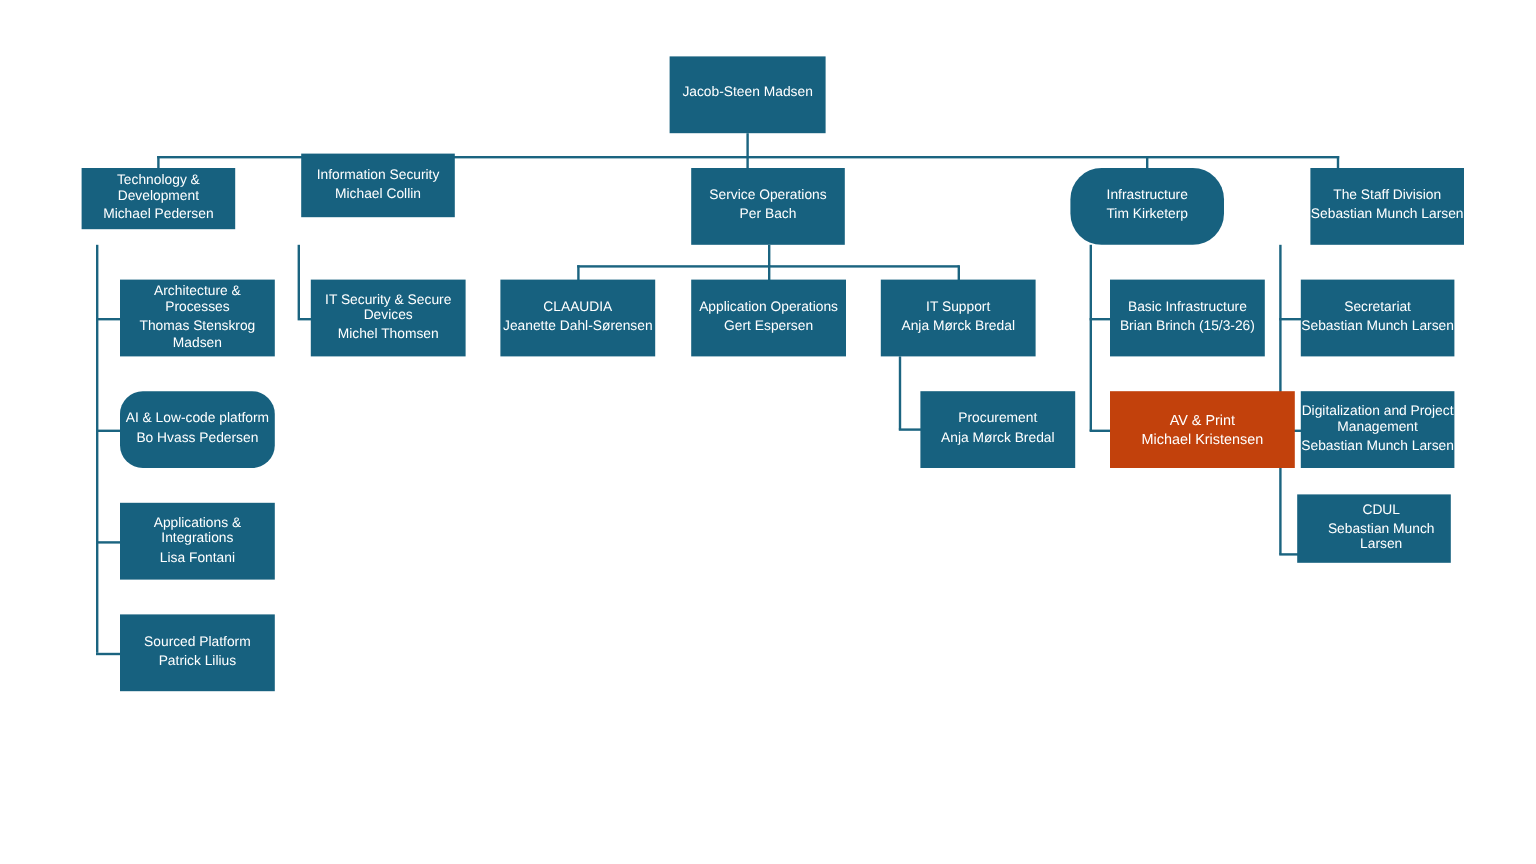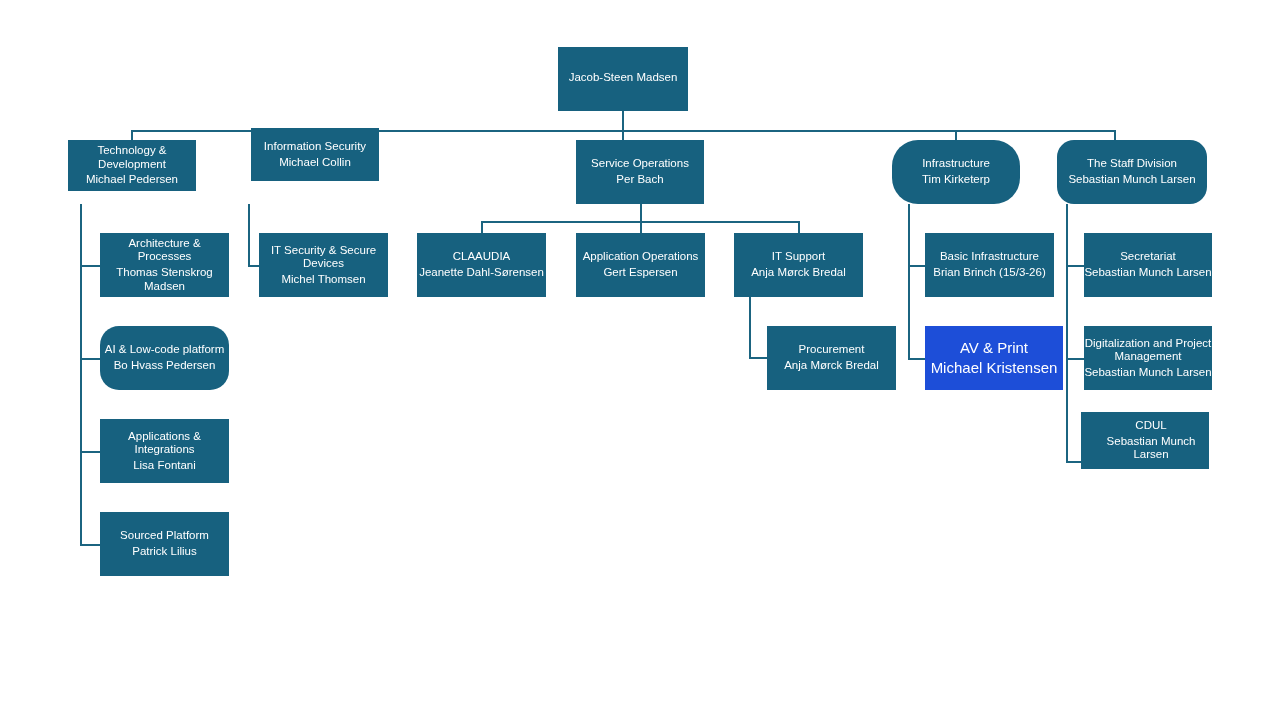--- a/index.html
+++ b/index.html
@@ -92,21 +92,21 @@
       <span class="n-person">Michael Collin</span>
     </div>
     <div class="node" style="left: 576px; top: 140px; width: 128px; height: 64px; background: rgb(23, 97, 127); color: rgb(255, 255, 255); font-size: 11.5px;">
       <span class="n-title">Service Operations</span>
       <span class="n-person">Per Bach</span>
     </div>
     <div class="node" style="left: 892px; top: 140px; width: 128px; height: 64px; background: rgb(23, 97, 127); color: rgb(255, 255, 255); font-size: 11.5px; border-radius: 26px;">
       <span class="n-title">Infrastructure</span>
       <span class="n-person">Tim Kirketerp</span>
     </div>
-    <div class="node" style="left: 1057px; top: 140px; width: 150px; height: 64px; background: rgb(23, 97, 127); color: rgb(255, 255, 255); font-size: 11.5px; border-radius: 17px;">
+    <div class="node" style="left: 1092px; top: 140px; width: 128px; height: 64px; background: rgb(23, 97, 127); color: rgb(255, 255, 255); font-size: 11.5px;">
       <span class="n-title">The Staff Division</span>
       <span class="n-person">Sebastian Munch Larsen</span>
     </div>
     <div class="node wrap" style="left: 100px; top: 233px; width: 129px; height: 64px; background: rgb(23, 97, 127); color: rgb(255, 255, 255); font-size: 11.5px;">
       <span class="n-title">Architecture &amp; Processes</span>
       <span class="n-person">Thomas Stenskrog Madsen</span>
     </div>
     <div class="node" style="left: 100px; top: 326px; width: 129px; height: 64px; background: rgb(23, 97, 127); color: rgb(255, 255, 255); font-size: 11.5px; border-radius: 19px;">
       <span class="n-title">AI &amp; Low-code platform</span>
       <span class="n-person">Bo Hvass Pedersen</span>
@@ -136,21 +136,21 @@
       <span class="n-person">Anja Mørck Bredal</span>
     </div>
     <div class="node" style="left: 767px; top: 326px; width: 129px; height: 64px; background: rgb(23, 97, 127); color: rgb(255, 255, 255); font-size: 11.5px;">
       <span class="n-title">Procurement</span>
       <span class="n-person">Anja Mørck Bredal</span>
     </div>
     <div class="node" style="left: 925px; top: 233px; width: 129px; height: 64px; background: rgb(23, 97, 127); color: rgb(255, 255, 255); font-size: 11.5px;">
       <span class="n-title">Basic Infrastructure</span>
       <span class="n-person">Brian Brinch (15/3-26)</span>
     </div>
-    <div class="node" style="left: 925px; top: 326px; width: 138px; height: 64px; background: #1d4ed8; color: rgb(255, 255, 255); font-size: 15px;">
+    <div class="node" style="left: 925px; top: 326px; width: 154px; height: 64px; background: #c2410c; color: rgb(255, 255, 255); font-size: 12px;">
       <span class="n-title">AV &amp; Print</span>
       <span class="n-person">Michael Kristensen</span>
     </div>
     <div class="node" style="left: 1084px; top: 233px; width: 128px; height: 64px; background: rgb(23, 97, 127); color: rgb(255, 255, 255); font-size: 11.5px;">
       <span class="n-title">Secretariat</span>
       <span class="n-person">Sebastian Munch Larsen</span>
     </div>
     <div class="node wrap" style="left: 1084px; top: 326px; width: 128px; height: 64px; background: rgb(23, 97, 127); color: rgb(255, 255, 255); font-size: 11.5px;">
       <span class="n-title">Digitalization and Project Management</span>
       <span class="n-person">Sebastian Munch Larsen</span>

